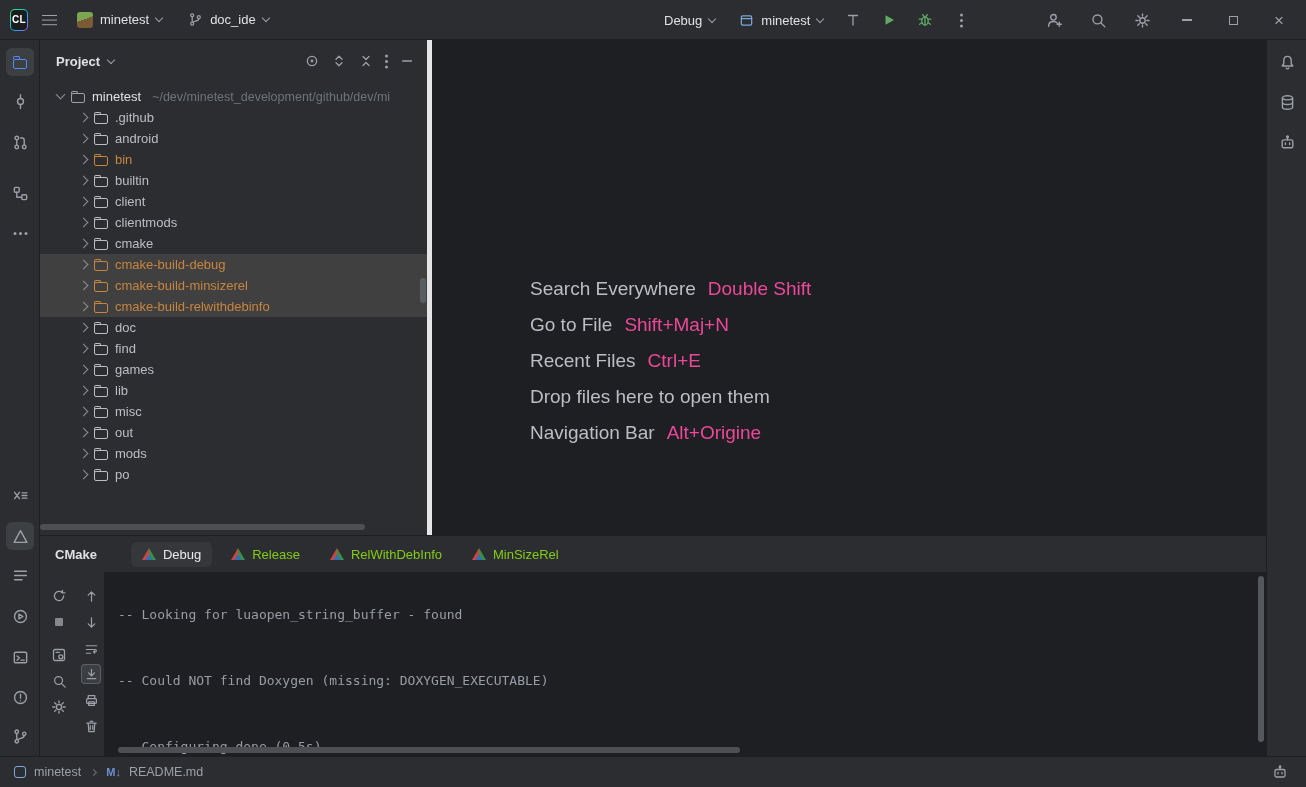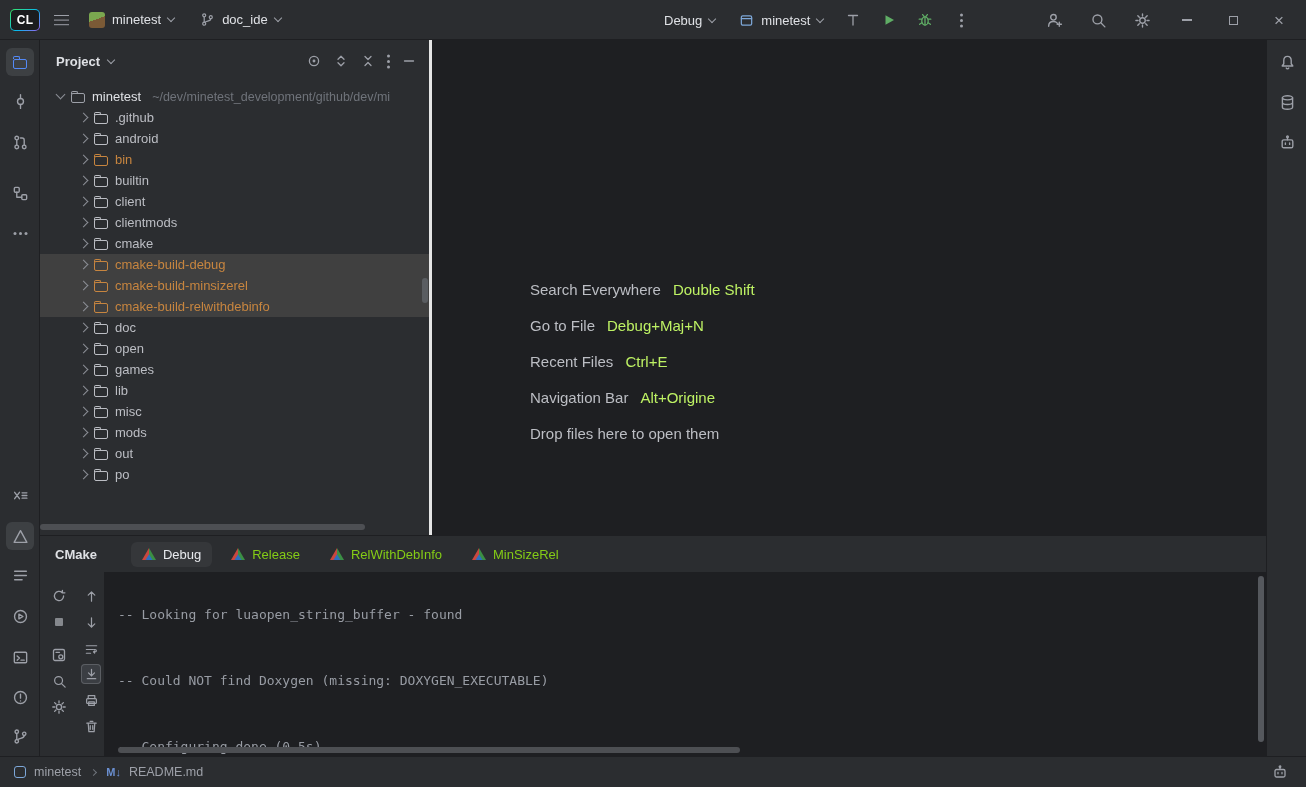--- a/index.html
+++ b/index.html
@@ -14,61 +14,61 @@
   .cv.r{transform:rotate(-45deg)}
   .cv.d{transform:rotate(45deg);margin-top:-4px}
   .cvd{width:6px;height:6px;border-right:1.3px solid #9da0a8;border-bottom:1.3px solid #9da0a8;transform:rotate(45deg);margin-top:-3px;display:inline-block}
   .dots{width:3px;height:3px;border-radius:50%;background:#9da0a8;box-shadow:0 5.5px 0 #9da0a8,0 -5.5px 0 #9da0a8}
   .folder{position:relative;width:14px;height:10px;border:1.2px solid currentColor;border-radius:2px;flex:none;margin-top:3px}
   .folder::before{content:"";position:absolute;top:-3.4px;left:-1.2px;width:5px;height:2.2px;border:1.2px solid currentColor;border-bottom:none;border-radius:2px 2px 0 0}
 
   
   .titlebar{position:absolute;left:0;top:0;width:1306px;height:40px;background:#2b2d30;border-bottom:1px solid #1e1f22;display:flex;align-items:center;z-index:5}
   .tb-left{display:flex;align-items:center;gap:14px;padding-left:10px}
-  .logo{width:30px;height:22px;border-radius:5px;border:1.5px solid transparent;
+  .logo{width:18px;height:22px;border-radius:5px;border:1.5px solid transparent;
     background:linear-gradient(#1b1c1e,#1b1c1e) padding-box,linear-gradient(135deg,#3bea62,#06b8f0 55%,#a15ff0) border-box;
-    display:flex;align-items:center;justify-content:center;font-size:12px;font-weight:700;color:#fff;letter-spacing:.3px}
+    display:flex;align-items:center;justify-content:center;font-size:10px;font-weight:700;color:#fff;letter-spacing:.3px}
   .burger{width:15px;height:12px;position:relative}
   .burger::before{content:"";position:absolute;left:0;top:1px;width:15px;height:1.6px;background:#9da0a8;box-shadow:0 4.6px 0 #9da0a8,0 9.2px 0 #9da0a8}
   .chip{display:flex;align-items:center;gap:7px;padding:4px 6px;border-radius:6px;color:#dfe1e5;font-size:13px;white-space:nowrap}
   .mt-logo{width:16px;height:16px;border-radius:3px;background:linear-gradient(160deg,#7aa74f 0 46%,#7b5a36 46% 100%);flex:none}
   .tb-mid{position:absolute;left:658px;top:0;height:40px;display:flex;align-items:center;gap:12px}
   .tb-act{width:24px;height:24px;display:flex;align-items:center;justify-content:center}
   .tb-right{position:absolute;right:0;top:0;height:40px;display:flex;align-items:center;gap:20px;padding-right:14px}
   .winbtn{width:26px;height:26px;display:flex;align-items:center;justify-content:center;color:#9da0a8}
   .glyph-min{width:10px;height:1.4px;background:#9da0a8}
   .glyph-max{width:9px;height:9px;border:1.3px solid #9da0a8}
   .glyph-close{font-size:17px;line-height:1;color:#9da0a8}
 
   
   .left-strip{position:absolute;left:0;top:40px;bottom:31px;width:40px;background:#2b2d30;border-right:1px solid #1e1f22}
   .left-strip .ibox{position:absolute;left:6px}
 
   
-  .project-panel{position:absolute;left:40px;top:40px;width:392px;height:495px;background:#2b2d30;border-right:3px solid #e5e5e5;overflow:hidden}
+  .project-panel{position:absolute;left:40px;top:40px;width:392px;height:495px;background:#2b2d30;border-right:5px solid #e5e5e5;overflow:hidden}
   .pp-header{height:42px;display:flex;align-items:center;padding:0 12px 0 16px;gap:8px}
   .pp-title{font-size:13px;font-weight:600;color:#dfe1e5}
   .pp-icons{margin-left:auto;display:flex;align-items:center;gap:11px}
   .tree{position:absolute;left:0;right:0;top:46px}
   .trow{height:21px;display:flex;align-items:center;gap:7px;font-size:13px;padding-left:40px;white-space:nowrap;overflow:hidden;color:#bcbec4}
   .trow.root{padding-left:17px}
   .trow.sel{background:#404040}
   .trow .cv{flex:none}
   .trow.o .tlabel,.trow.o .folder{color:#c7853f}
   .root-name{color:#dfe1e5}
   .root-path{color:#6f737a;font-size:12.5px;margin-left:4px}
   .pp-vthumb{position:absolute;right:1px;top:238px;width:6px;height:25px;background:#5a5d61;border-radius:3px}
   .pp-hthumb{position:absolute;left:0;bottom:5px;width:325px;height:6px;background:#4d4f53;border-radius:3px}
 
   
   .editor{position:absolute;left:433px;top:40px;width:833px;height:495px;background:#1e1f22}
   .shortcuts{position:absolute;left:97px;top:231px}
-  .sc-row{height:36px;display:flex;align-items:center;gap:12px;font-size:15px}
+  .sc-row{height:36px;display:flex;align-items:center;gap:12px;font-size:19px}
   .sc-action{color:#bcbec4}
-  .sc-keys{color:#bef264}
+  .sc-keys{color:#ec4899}
 
   
   .right-strip{position:absolute;right:0;top:40px;bottom:31px;width:40px;background:#2b2d30;border-left:1px solid #1e1f22}
   .right-strip .ibox{position:absolute;left:6px}
 
   
   .cmake-panel{position:absolute;left:40px;top:535px;width:1226px;height:221px;background:#2b2d30;border-top:1px solid #1e1f22}
   .cm-header{height:36px;display:flex;align-items:center;padding-left:15px;gap:8px}
   .cm-title{font-size:13px;font-weight:600;color:#dfe1e5;margin-right:26px}
   .cm-tab{display:flex;align-items:center;gap:7px;font-size:13px;color:#84cc16;padding:5px 11px;border-radius:6px}
@@ -332,78 +332,78 @@
         <span class="tlabel">cmake-build-relwithdebinfo</span>
       </div>
     <div class="trow">
         <span class="cv r"></span>
         <span class="folder"></span>
         <span class="tlabel">doc</span>
       </div>
     <div class="trow">
         <span class="cv r"></span>
         <span class="folder"></span>
-        <span class="tlabel">open</span>
+        <span class="tlabel">find</span>
       </div>
     <div class="trow">
         <span class="cv r"></span>
         <span class="folder"></span>
         <span class="tlabel">games</span>
       </div>
     <div class="trow">
         <span class="cv r"></span>
         <span class="folder"></span>
         <span class="tlabel">lib</span>
       </div>
     <div class="trow">
         <span class="cv r"></span>
         <span class="folder"></span>
         <span class="tlabel">misc</span>
       </div>
     <div class="trow">
         <span class="cv r"></span>
         <span class="folder"></span>
+        <span class="tlabel">out</span>
+      </div>
+    <div class="trow">
+        <span class="cv r"></span>
+        <span class="folder"></span>
         <span class="tlabel">mods</span>
-      </div>
-    <div class="trow">
-        <span class="cv r"></span>
-        <span class="folder"></span>
-        <span class="tlabel">out</span>
       </div>
     <div class="trow">
         <span class="cv r"></span>
         <span class="folder"></span>
         <span class="tlabel">po</span>
       </div>
   </div>
 
   <div class="pp-vthumb"></div>
   <div class="pp-hthumb"></div>
 </section>
 
 <section class="editor">
   <div class="shortcuts">
     <div class="sc-row">
         <span class="sc-action">Search Everywhere</span>
         <span class="sc-keys">Double Shift</span>
       </div>
     <div class="sc-row">
         <span class="sc-action">Go to File</span>
-        <span class="sc-keys">Debug+Maj+N</span>
+        <span class="sc-keys">Shift+Maj+N</span>
       </div>
     <div class="sc-row">
         <span class="sc-action">Recent Files</span>
         <span class="sc-keys">Ctrl+E</span>
       </div>
     <div class="sc-row">
+        <span class="sc-action">Drop files here to open them</span>
+      </div>
+    <div class="sc-row">
         <span class="sc-action">Navigation Bar</span>
         <span class="sc-keys">Alt+Origine</span>
-      </div>
-    <div class="sc-row">
-        <span class="sc-action">Drop files here to open them</span>
       </div>
   </div>
 </section>
 
 <aside class="right-strip">
   <div class="ibox" style="top:8px">
     <svg class="sic" width="17" height="17" viewBox="0 0 16 16">
         <path d="M8 2.2c-2.3 0-3.5 1.7-3.5 4v3L3 11.3h10l-1.5-2.1v-3c0-2.3-1.2-4-3.5-4zM6.8 13.2a1.3 1.3 0 0 0 2.4 0"></path>
       </svg>
   </div>

